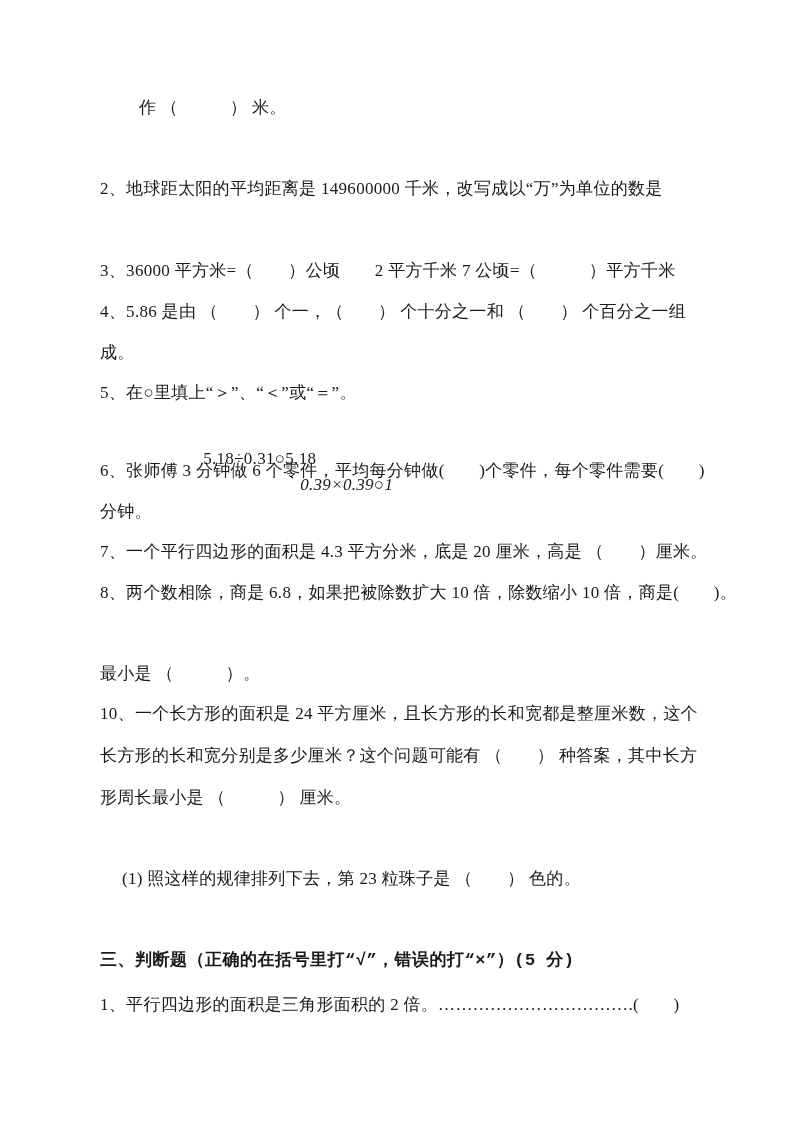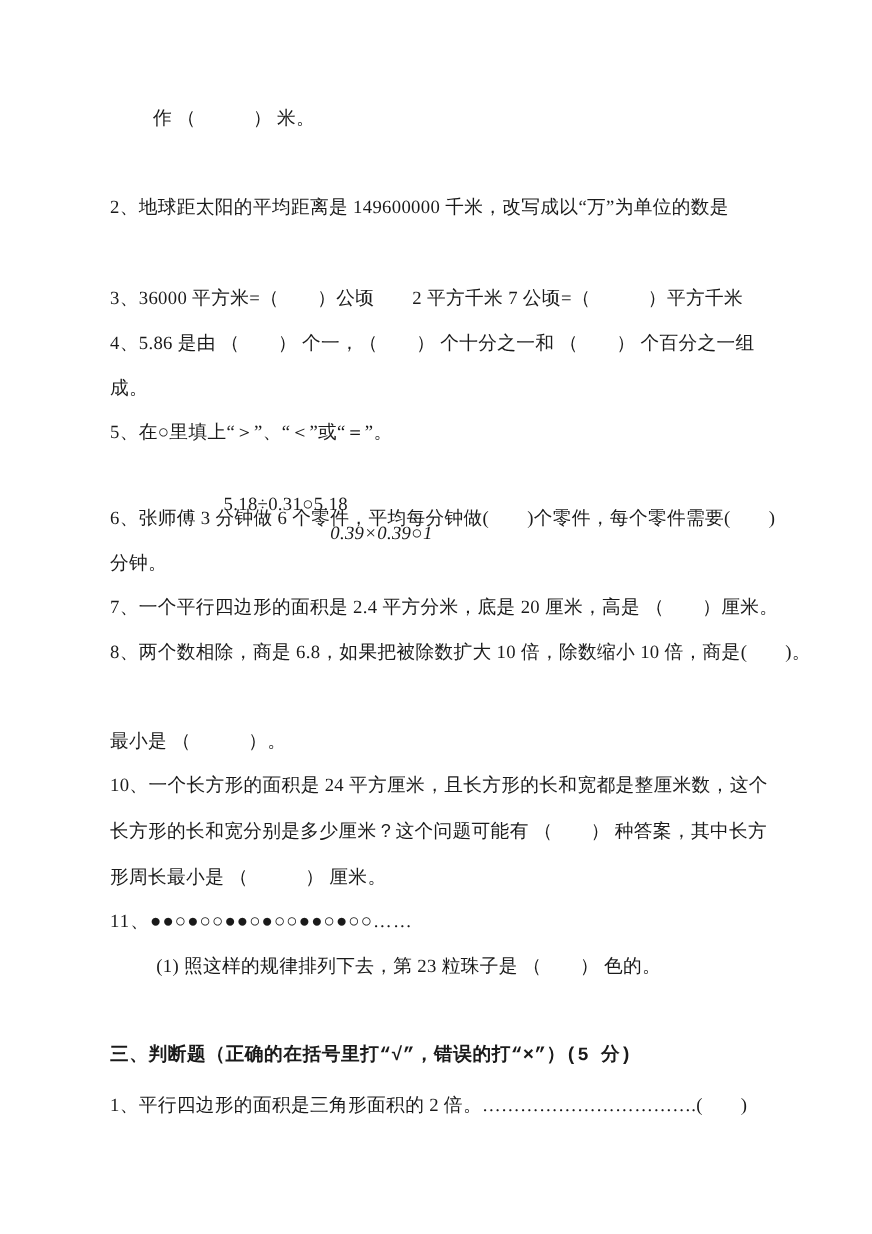--- a/index.html
+++ b/index.html
@@ -53,30 +53,29 @@
   <div class="line" style="top:380px; left:100px;">5、在○里填上“＞”、“＜”或“＝”。</div>
 
   <div class="line" style="top:420px; left:185px;">
     <span>5.18÷0.31○5.18</span>
     <span class="gap2">0.39×0.39○1</span>
   </div>
 
   <div class="line" style="top:458px; left:100px;">6、张师傅 3 分钟做 6 个零件，平均每分钟做(　　)个零件，每个零件需要(　　)</div>
   <div class="line" style="top:499px; left:100px;">分钟。</div>
 
-  <div class="line" style="top:539px; left:100px;">7、一个平行四边形的面积是 2.4 平方分米，底是 20 厘米，高是 （　　）厘米。</div>
+  <div class="line" style="top:539px; left:100px;">7、一个平行四边形的面积是 4.3 平方分米，底是 20 厘米，高是 （　　）厘米。</div>
 
   <div class="line" style="top:580px; left:100px;">8、两个数相除，商是 6.8，如果把被除数扩大 10 倍，除数缩小 10 倍，商是(　　)。</div>
 
   <div class="line" style="top:661px; left:100px;">最小是 （　　　）。</div>
 
   <div class="line" style="top:701px; left:100px;">10、一个长方形的面积是 24 平方厘米，且长方形的长和宽都是整厘米数，这个</div>
   <div class="line" style="top:785px; left:100px;">形周长最小是 （　　　） 厘米。</div>
   <div class="line" style="top:743px; left:100px;">长方形的长和宽分别是多少厘米？这个问题可能有 （　　） 种答案，其中长方</div>
 
-  <div class="line beads" style="top:825px; left:100px;">11、●●○●○○●●○●○○●●○●○○……</div>
-  <div class="line" style="top:866px; left:122px;margin-left:20px;">(1) 照这样的规律排列下去，第 23 粒珠子是 （　　） 色的。</div>
+  <div class="line" style="top:866px; left:122px;">(1) 照这样的规律排列下去，第 23 粒珠子是 （　　） 色的。</div>
 
   <div class="line bold" style="top:948px; left:100px;">三、判断题（正确的在括号里打“√”，错误的打“×”）(5 分)</div>
 
   <div class="line" style="top:992px; left:100px;">1、平行四边形的面积是三角形面积的 2 倍。…………………………….(　　)</div>
 
 </div>
 
 </body></html>

